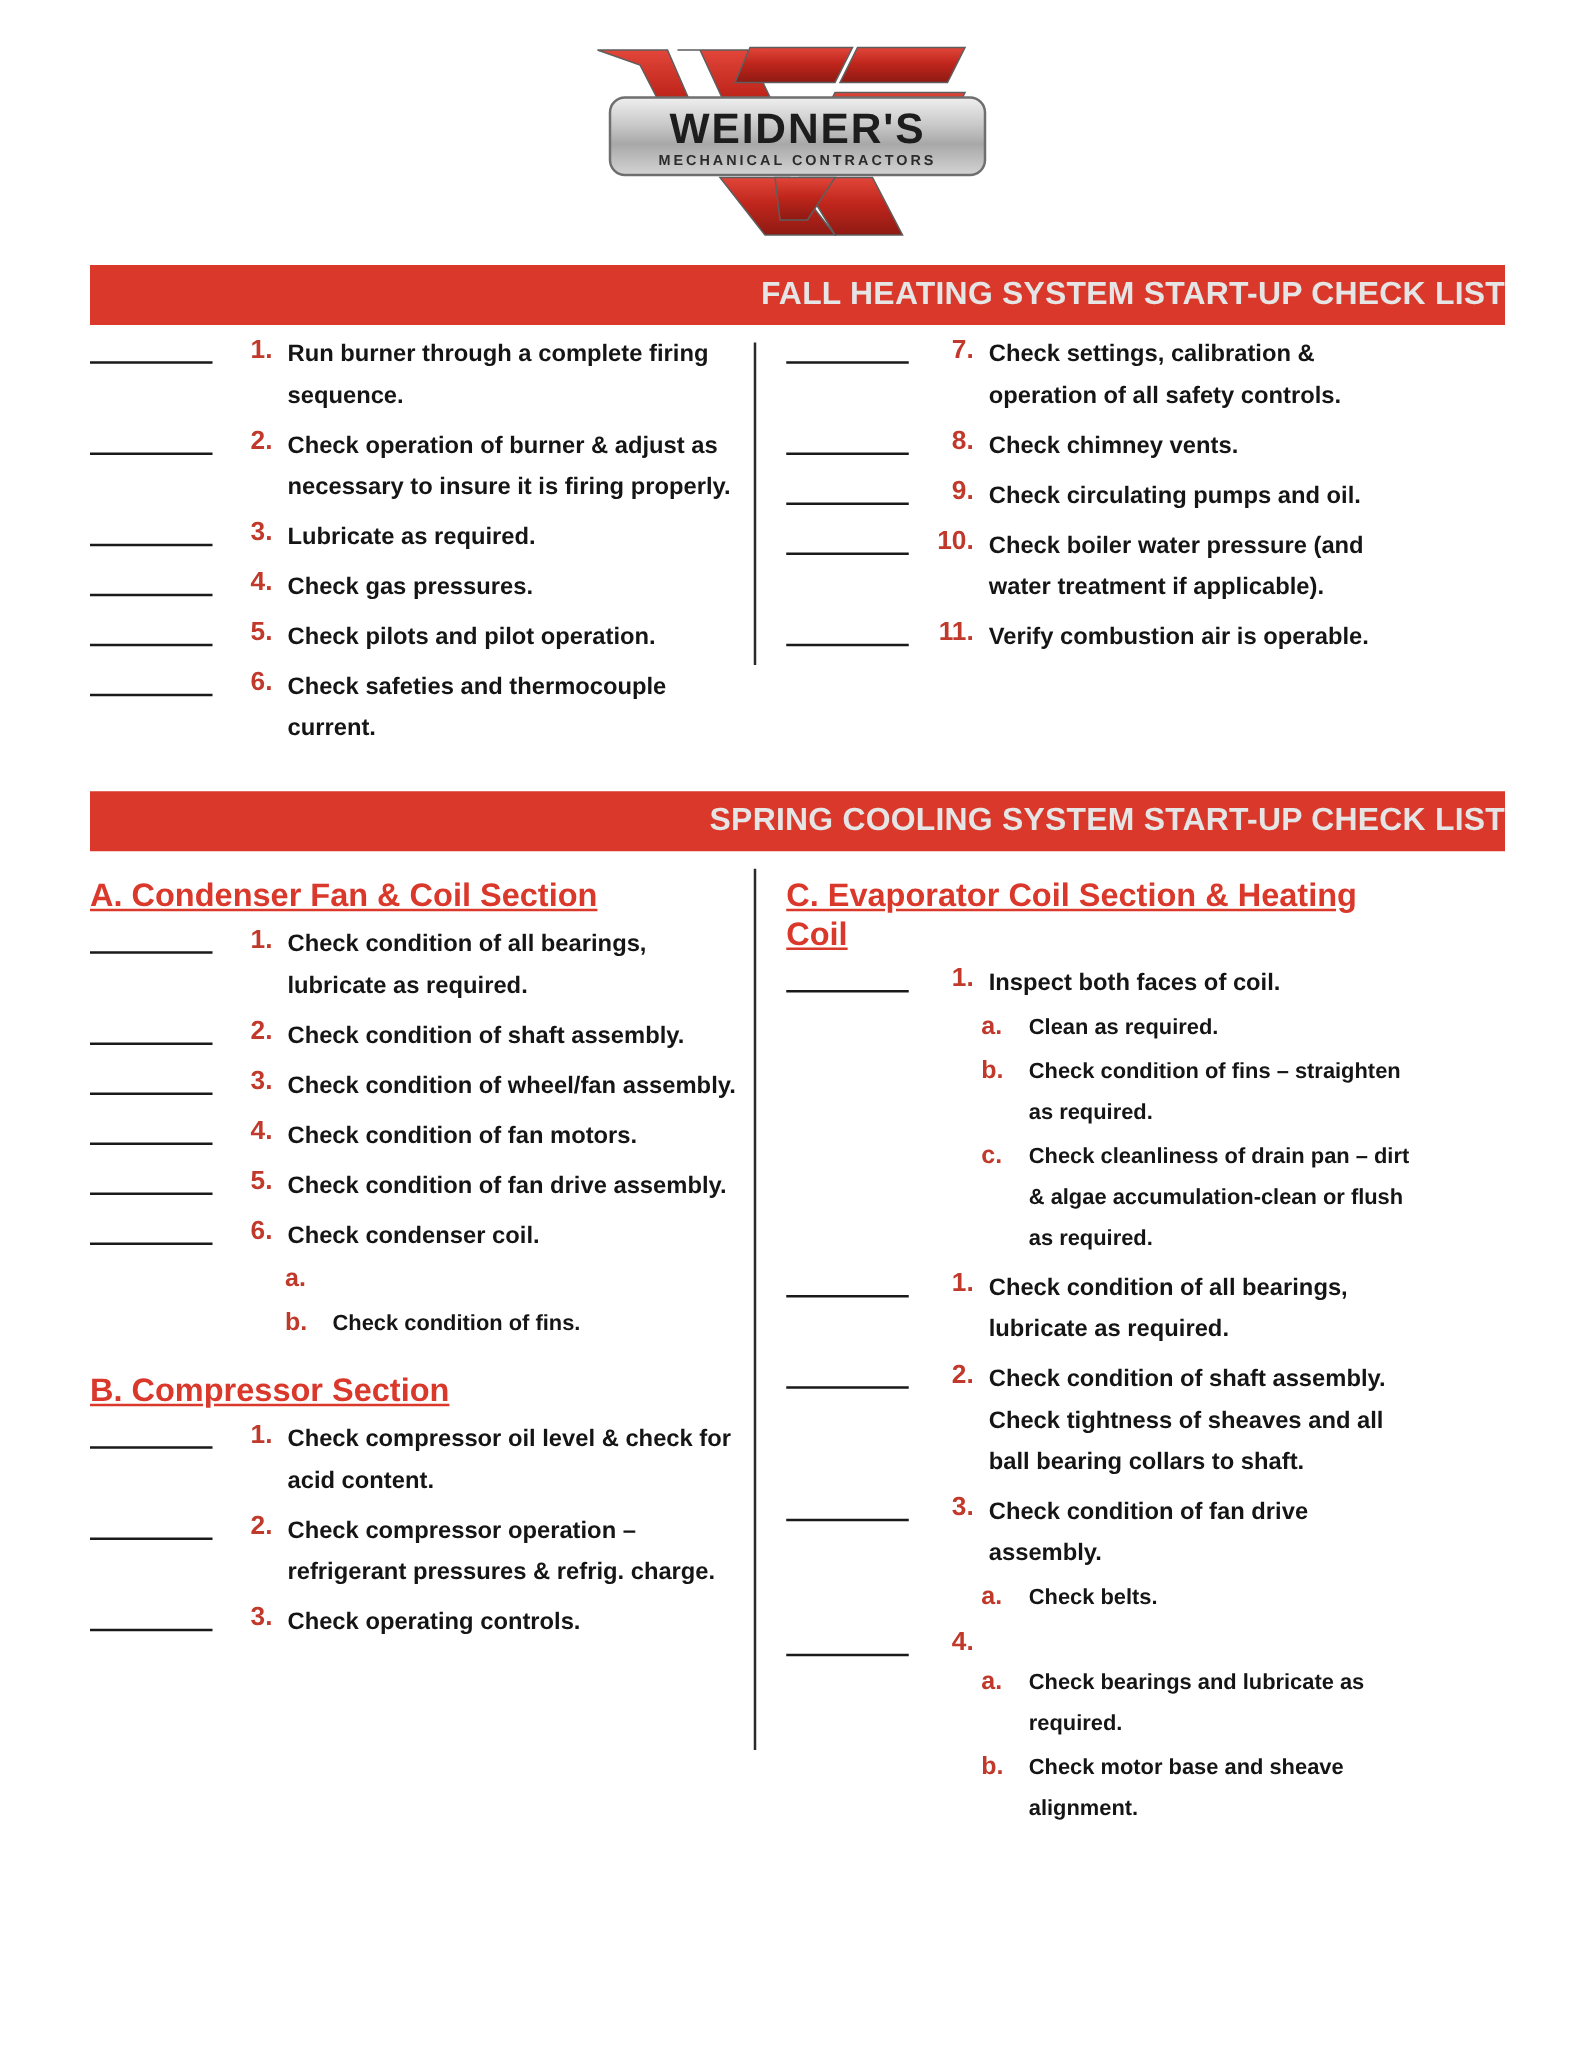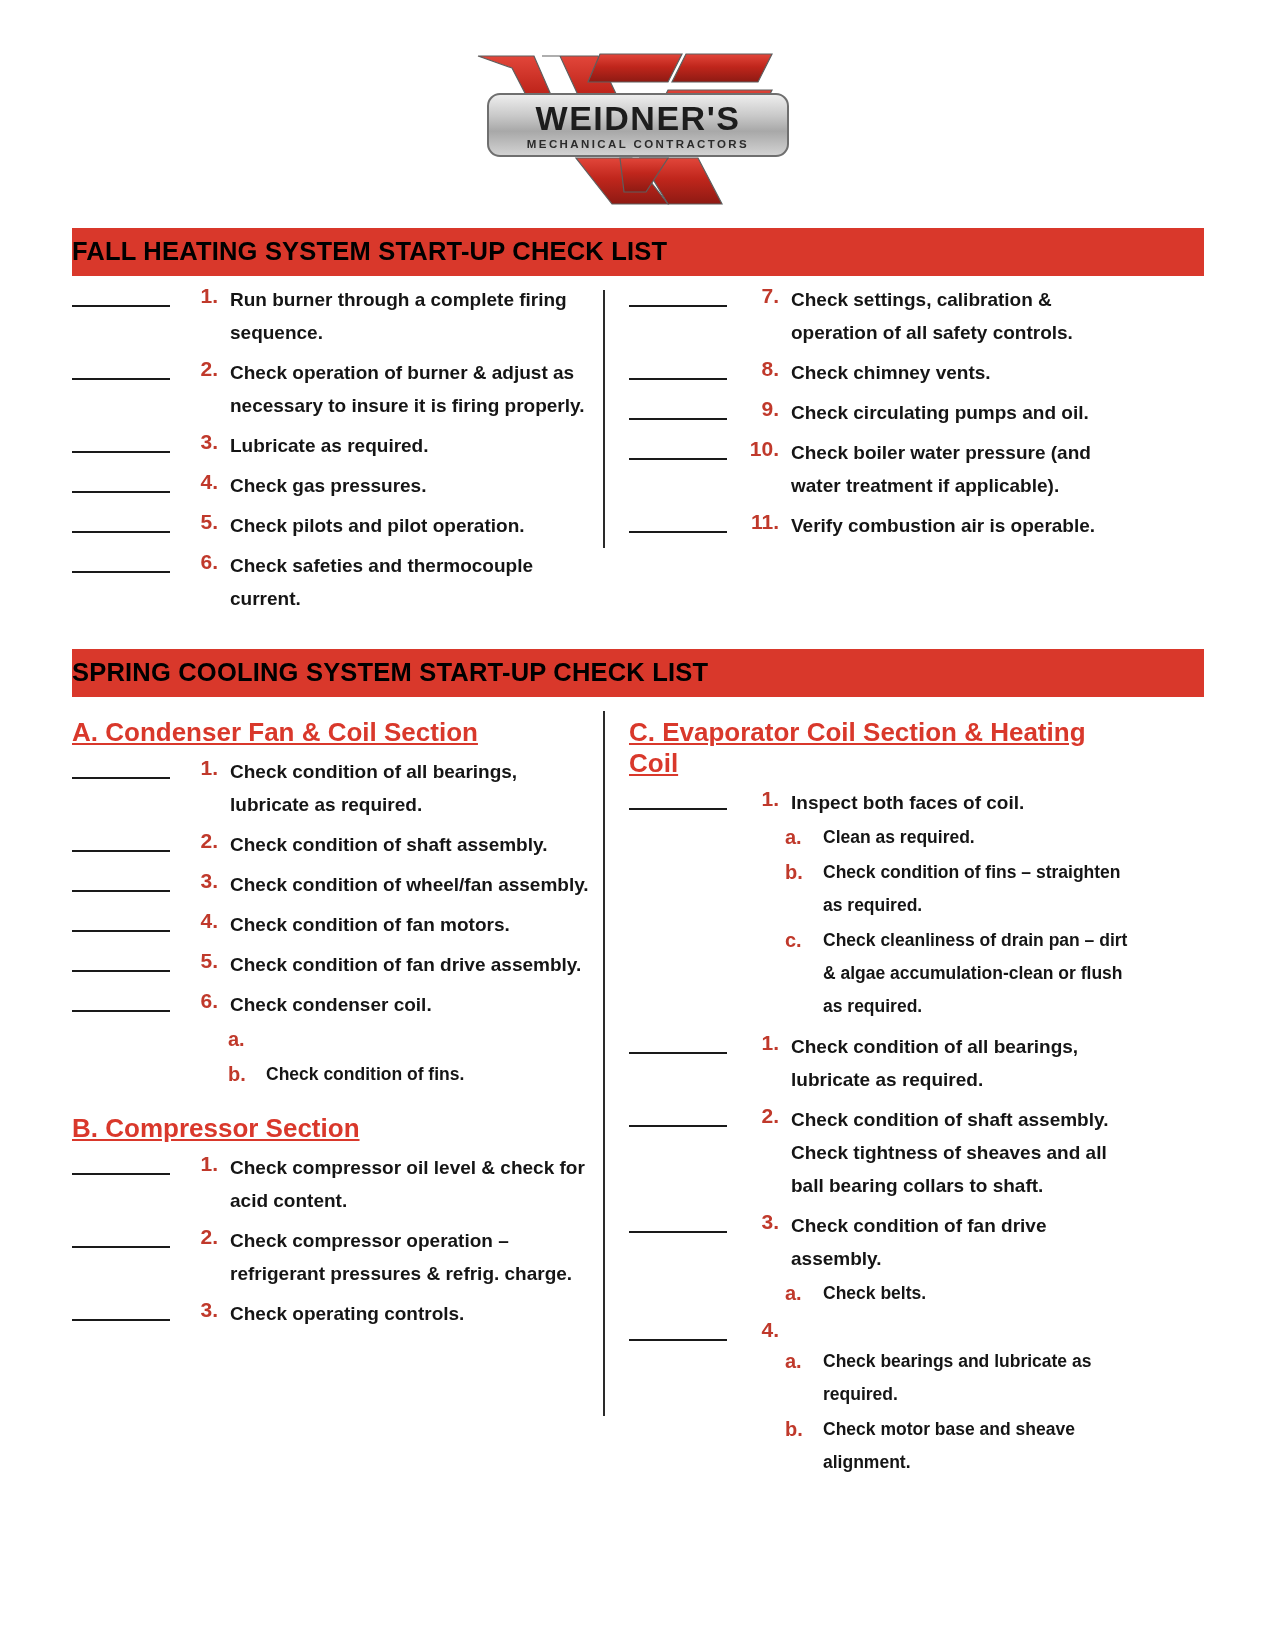--- a/index.html
+++ b/index.html
@@ -12,44 +12,44 @@
     height: 1649px;
     font-family: "Liberation Sans", sans-serif;
     color: #111111;
     position: relative;
     overflow: hidden;
   }
 
   
   .logo-block {
     width: 100%;
-    padding-top: 38px;
+    padding-top: 22px;
     display: flex;
     justify-content: center;
   }
   .logo {
     position: relative;
     width: 330px;
     height: 170px;
   }
   .logo svg { display: block; }
 
   
   .sheet {
     padding: 0 70px 0 72px;
     box-sizing: border-box;
   }
 
   .band {
     background: #d9382b;
-    color: #000000;
+    color: #e5e5e5;
     font-weight: bold;
     font-size: 25.5px;
     letter-spacing: 0.2px;
-    text-align: left;
+    text-align: right;
     padding: 10px 0 11px 0;
     line-height: 1.05;
   }
   .band--fall { margin-top: 20px; }
   .band--spring { margin-top: 34px; }
 
   
   .cols {
     display: flex;
     align-items: stretch;

